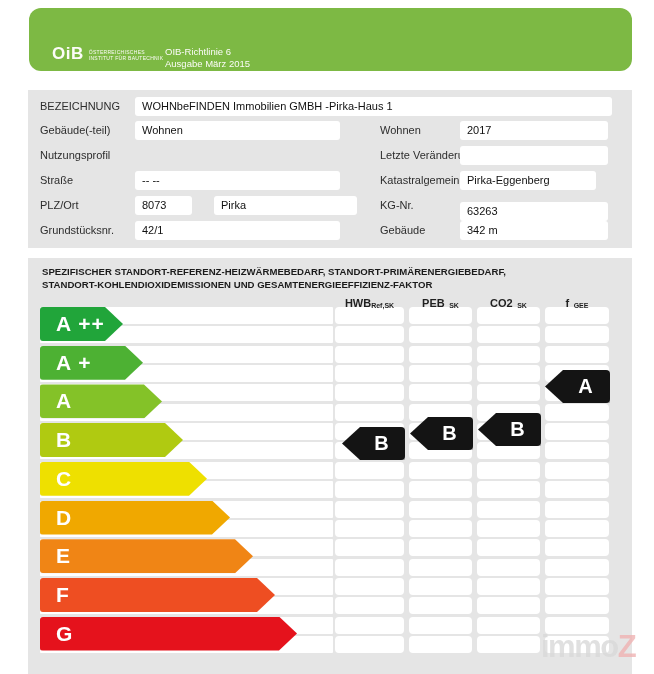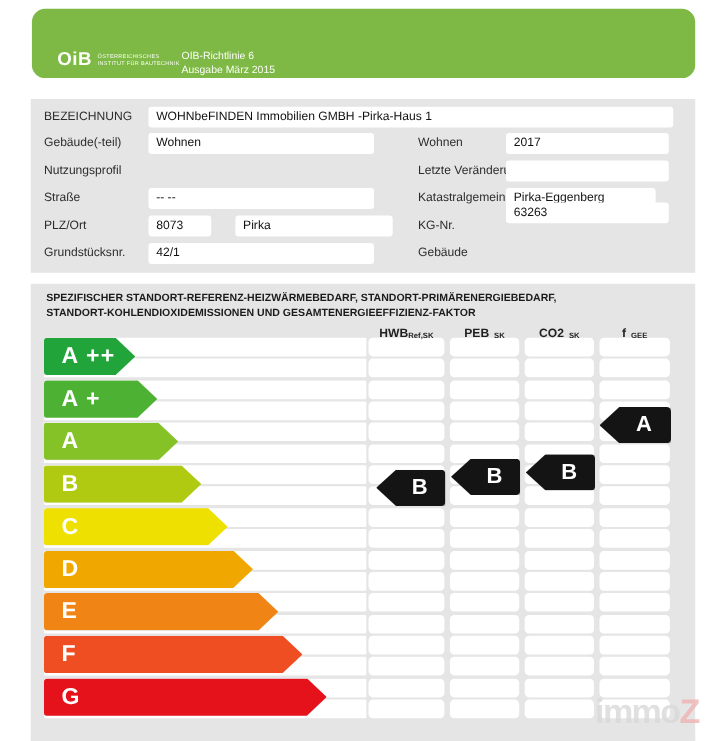--- a/index.html
+++ b/index.html
@@ -104,23 +104,24 @@
   <div class="flabel" style="left:352px; top:31px;">Wohnen</div>
   <div class="ffield" style="left:432px; top:31px; width:148px;">2017</div>
 
   <div class="flabel" style="left:352px; top:56px;">Letzte Veränderung</div>
   <div class="ffield" style="left:432px; top:56px; width:148px;"></div>
 
   <div class="flabel" style="left:352px; top:81px;">Katastralgemeinde</div>
   <div class="ffield" style="left:432px; top:81px; width:136px;">Pirka-Eggenberg</div>
 
   <div class="flabel" style="left:352px; top:106px;">KG-Nr.</div>
-  <div class="ffield" style="left:432px; top:94px; width:148px;">63263</div>
+  <div class="ffield" style="left:432px; top:112px; width:148px;">63263</div>
 
   <div class="flabel" style="left:352px; top:131px;">Gebäude</div>
+  <div class="ffield" style="left:432px; top:131px; width:148px;">342 m</div>
 </div>
 
 <div id="chart-panel" class="panel">
   <div class="chart-title" style="top:8px;">SPEZIFISCHER STANDORT-REFERENZ-HEIZWÄRMEBEDARF, STANDORT-PRIMÄRENERGIEBEDARF,</div>
   <div class="chart-title" style="top:20.5px;">STANDORT-KOHLENDIOXIDEMISSIONEN UND GESAMTENERGIEEFFIZIENZ-FAKTOR</div>
 
   <div class="colhead" style="left:307px; width:69px;">
     <span class="main">HWB</span><span class="sub">Ref,SK</span>
   </div>
   <div class="colhead" style="left:381px; width:63px;">

